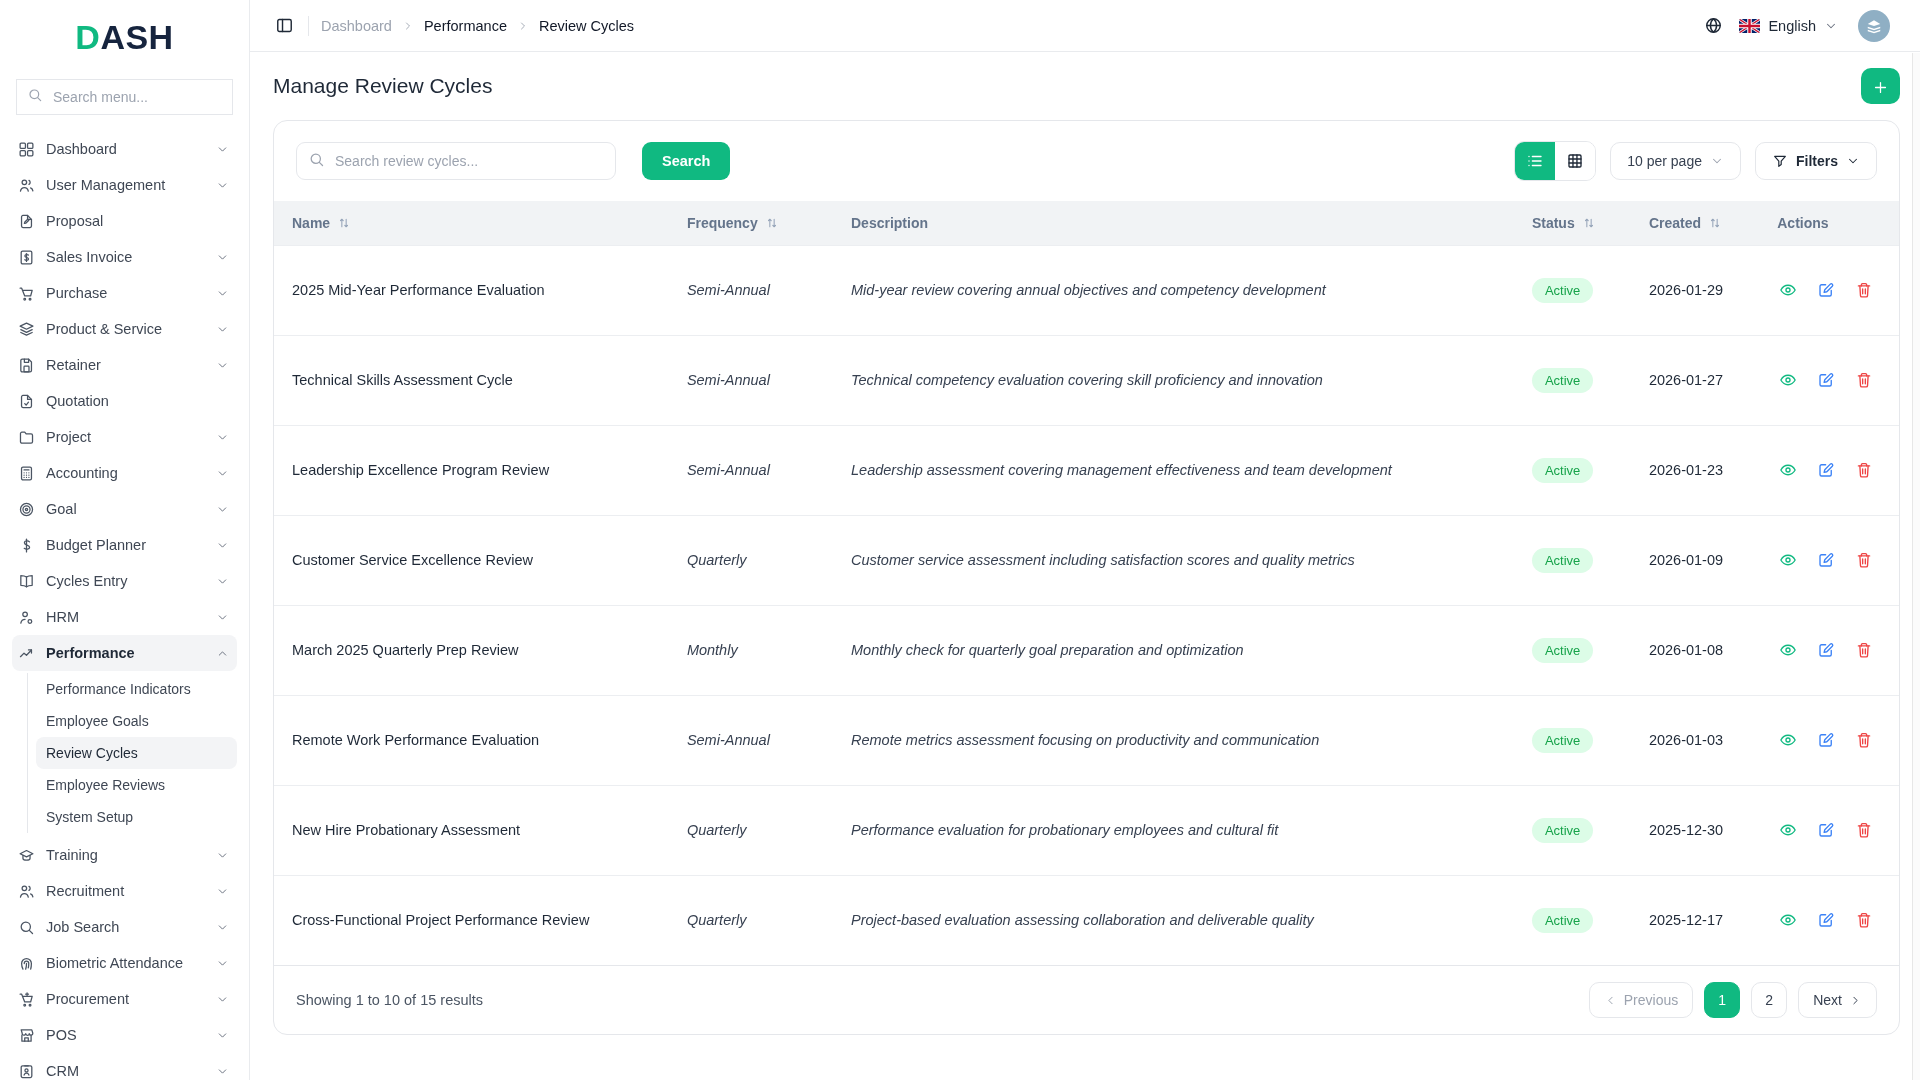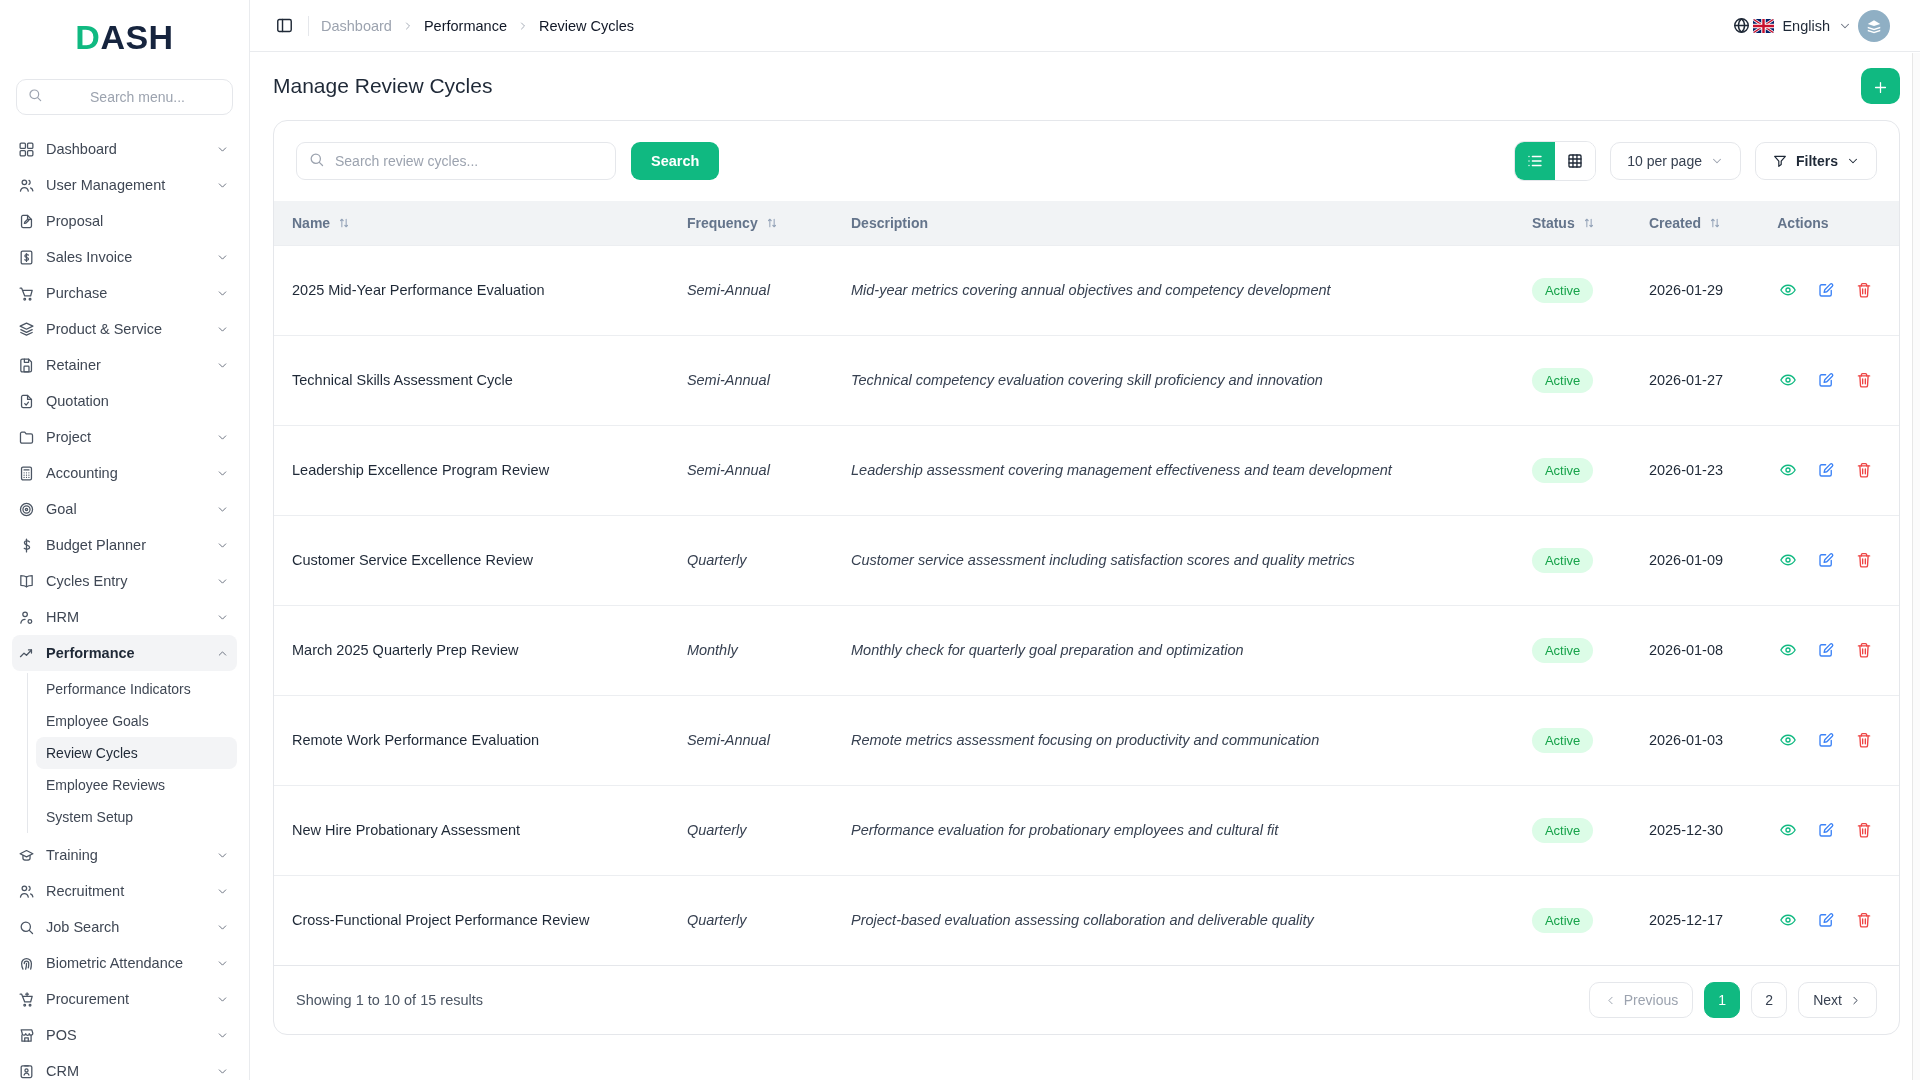--- a/index.html
+++ b/index.html
@@ -7,23 +7,23 @@
     font-family:"Liberation Sans","DejaVu Sans",sans-serif; color:#374151; }
   .app { display:flex; width:1920px; height:1080px; }
 
   
   .sidebar { width:250px; min-width:250px; height:100%; background:#fff;
     border-right:1px solid #e9ebee; padding-top:18px; overflow:hidden; }
   .logo { text-align:center; font-size:34px; font-weight:800; letter-spacing:.5px; margin-bottom:22px; }
   .logo .logo-d { color:#10b981; }
   .logo .logo-rest { color:#16243e; }
   .menu-search { position:relative; margin:0 16px 16px 16px; }
-  .menu-search input { width:100%; height:36px; border:1px solid #e5e7eb; border-radius:10px;
+  .menu-search input { width:100%; height:36px; border:1px solid #e5e7eb; border-radius:0;
     padding:0 10px 0 36px; font-size:14px; color:#374151; outline:none;
-    font-family:"Liberation Sans","DejaVu Sans",sans-serif;text-align:center; }
+    font-family:"Liberation Sans","DejaVu Sans",sans-serif; }
   .menu-search input::placeholder { color:#9ca3af; }
   .menu-search .s-icon { position:absolute; left:11px; top:8px; color:#9ca3af; }
   .menu { padding:0 12px; }
   .nav-item { display:flex; align-items:center; gap:11px; height:36px; padding:0 8px 0 6px;
     border-radius:8px; font-size:14.5px; color:#3f4754; cursor:pointer; }
   .nav-item .nav-icon { color:#4b5563; display:flex; align-items:center; }
   .nav-item .nav-label { flex:1; white-space:nowrap; }
   .nav-item .nav-chevron { color:#6b7280; display:flex; }
   .nav-item.active { background:#f3f4f6; font-weight:700; color:#1f2937; }
   .submenu { margin:2px 0 4px 15px; border-left:1px solid #e5e7eb; padding-left:8px; }
@@ -35,36 +35,36 @@
   .main { flex:1; display:flex; flex-direction:column; min-width:0; }
   .topbar { height:52px; border-bottom:1px solid #e9ebee; display:flex; align-items:center;
     justify-content:space-between; padding:0 30px 0 23px; background:#fff; }
   .tb-left { display:flex; align-items:center; gap:12px; }
   .icon-btn { background:none; border:none; cursor:pointer; color:#1f2937; display:flex; align-items:center; padding:2px; }
   .tb-divider { width:1px; height:20px; background:#e5e7eb; }
   .breadcrumb { display:flex; align-items:center; gap:10px; font-size:14.5px; }
   .crumb { color:#111827; cursor:pointer; }
   .crumb.muted { color:#9ca3af; }
   .crumb-sep { color:#9ca3af; display:flex; }
-  .tb-right { display:flex; align-items:center; }
+  .tb-right { display:flex; align-items:center; gap:14px; }
   .lang-btn { display:flex; align-items:center; gap:8px; background:none; border:none; cursor:pointer;
     font-size:14.5px; color:#1f2937; font-family:inherit; }
   .flag { width:21px; height:14px; border-radius:2px; overflow:hidden; display:flex; }
   .avatar { width:32px; height:32px; border-radius:50%; background:#8fafc4; display:flex;
     align-items:center; justify-content:center; cursor:pointer; margin-left:6px; }
 
   .content { padding:16px 20px 0 23px; flex:1; }
   .page-head { display:flex; align-items:center; justify-content:space-between; }
   .page-head h1 { font-size:21px; font-weight:400; color:#1f2937; }
   .add-btn { width:39px; height:36px; border:none; border-radius:10px; background:#10b981; color:#fff;
     font-size:20px; cursor:pointer; display:flex; align-items:center; justify-content:center; }
 
   .card { margin-top:16px; border:1px solid #e5e7eb; border-radius:14px; background:#fff; overflow:hidden; }
   .toolbar { display:flex; align-items:center; justify-content:space-between; padding:20px 22px; }
-  .search-group { display:flex; align-items:center; gap:15px; }
+  .search-group { display:flex; align-items:center; gap:26px; }
   .input-wrap { position:relative; width:320px; }
   .input-wrap input { width:100%; height:38px; border:1px solid #e5e7eb; border-radius:9px;
     padding:0 12px 0 38px; font-size:14px; color:#374151; outline:none;
     font-family:"Liberation Sans","DejaVu Sans",sans-serif; }
   .input-wrap input::placeholder { color:#9ca3af; }
   .input-wrap .s-icon { position:absolute; left:12px; top:9px; color:#9ca3af; }
   .search-btn { height:38px; padding:0 20px; background:#10b981; border:none; border-radius:9px;
     color:#fff; font-size:14.5px; font-weight:600; cursor:pointer; font-family:inherit; }
   .right-controls { display:flex; align-items:center; gap:14px; }
   .view-toggle { display:flex; border:1px solid #e5e7eb; border-radius:10px; overflow:hidden; }
@@ -742,21 +742,21 @@
                     <span class="th-inner">
                       <span>Actions</span>
                     </span>
                   </th>
                 </tr>
               </thead>
             <tbody id="table-body">
                 <tr>
                   <td class="c-name">2025 Mid-Year Performance Evaluation</td>
                   <td class="c-freq">Semi-Annual</td>
-                  <td class="c-desc">Mid-year metrics covering annual objectives and competency development</td>
+                  <td class="c-desc">Mid-year review covering annual objectives and competency development</td>
                   <td class="c-status"><span class="badge">Active</span></td>
                   <td class="c-created">2026-01-29</td>
                   <td class="c-actions">
                     <span class="actions-wrap">
                       <button class="act view">
                         <span style="display:flex;width:18px;height:18px;">
                           <svg viewBox="0 0 24 24" fill="none" stroke="currentColor" stroke-width="1.8" stroke-linecap="round" stroke-linejoin="round">
                             <path d="M2.5 12S6 5.7 12 5.7 21.5 12 21.5 12 18 18.3 12 18.3 2.5 12 2.5 12z"></path>
                             <circle cx="12" cy="12" r="2.7"></circle>
                           </svg>

